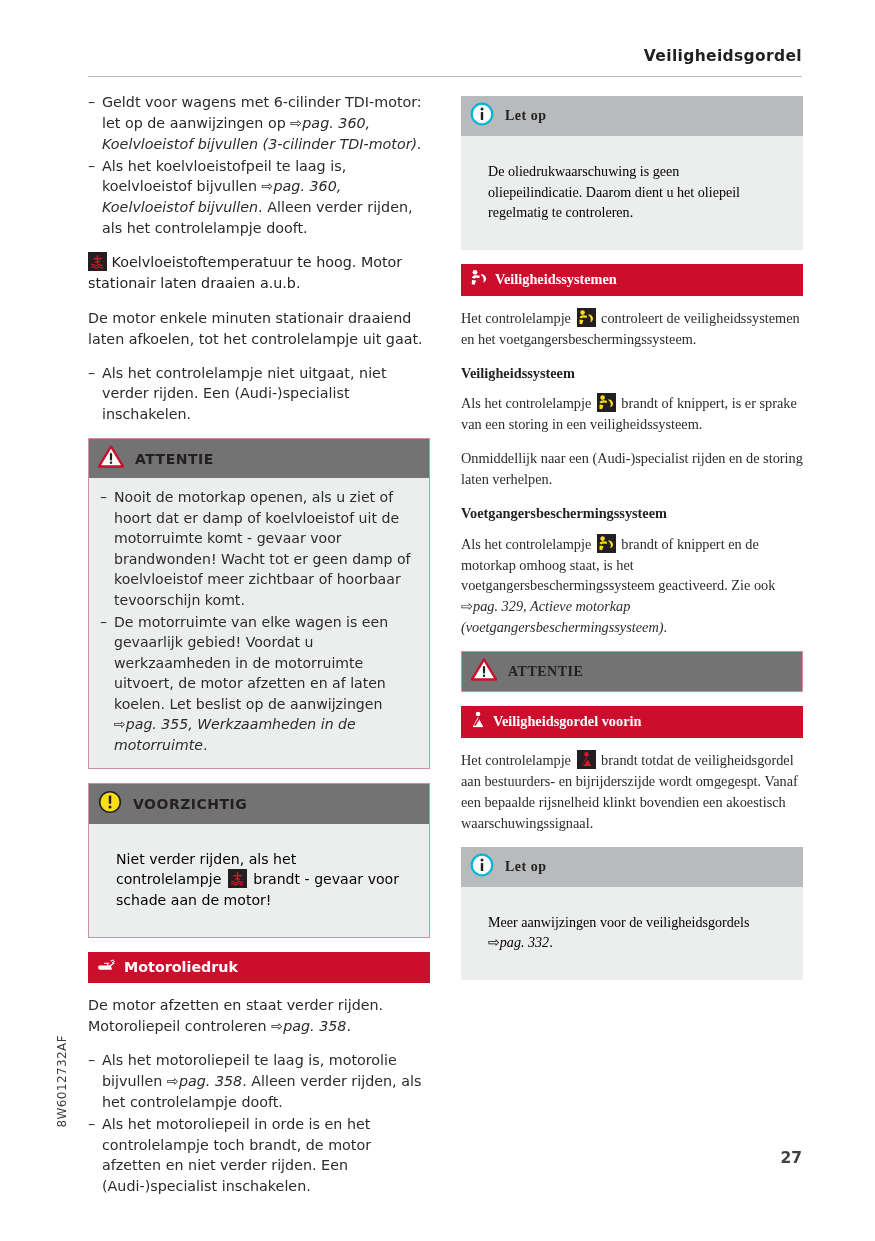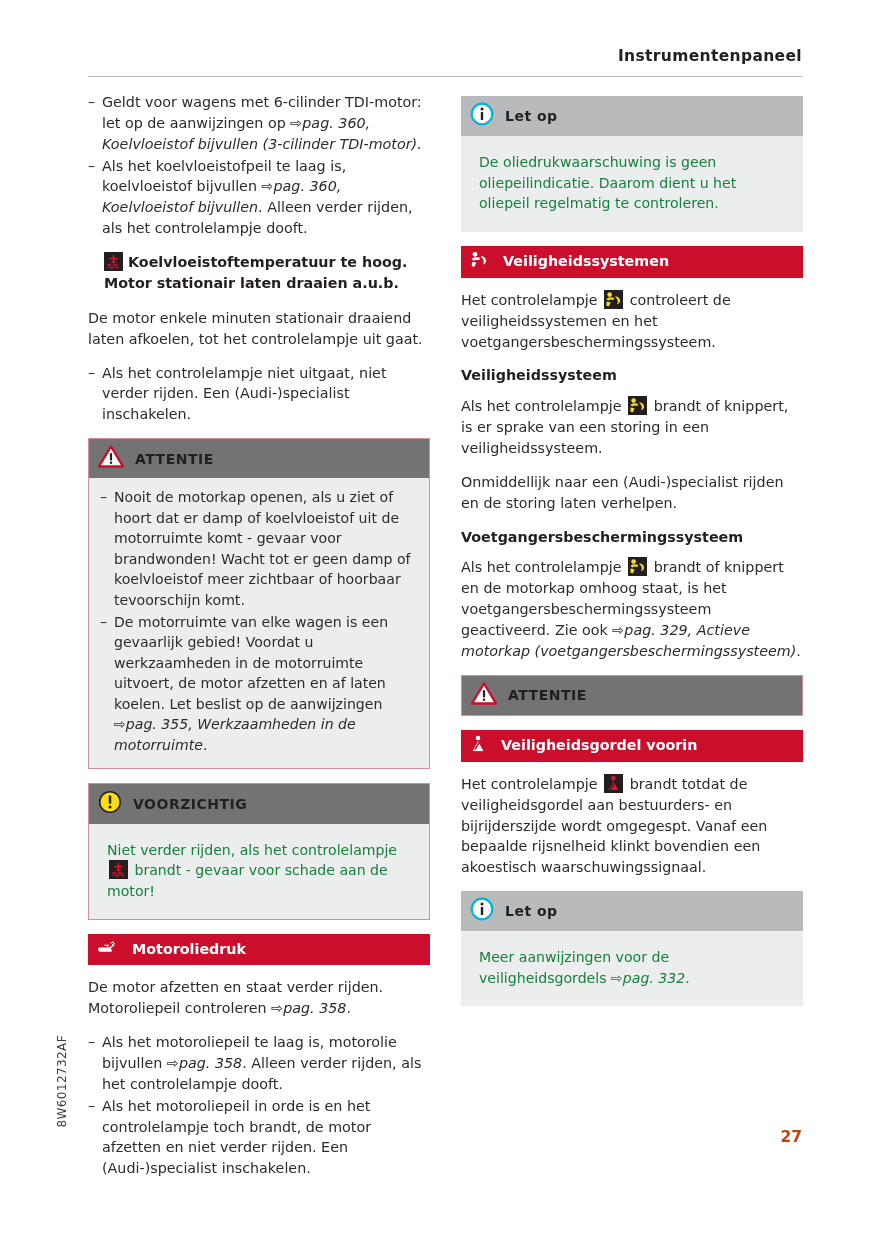--- a/index.html
+++ b/index.html
@@ -44,21 +44,21 @@
     background: #b9babb;
   }
 
   
   .col {
     position: absolute;
     width: 342px;
     top: 92px;
   }
   .col-left  { left: 88px; }
-  .col-right { left: 461px; }
+  .col-right { left: 461px; font-family: Liberation Serif, serif; }
 
   
   p.body {
     margin: 0 0 13px 0;
     font-size: 14.3px;
     line-height: 1.46;
     color: #2b2b2b;
   }
   p.body:last-child { margin-bottom: 0; }
 
@@ -87,38 +87,38 @@
 
   h3.subhead {
     margin: 0 0 10px 0;
     font-size: 14.3px;
     font-weight: bold;
     line-height: 1.46;
     color: #231f20;
   }
 
   h4.lamp-head {
-    margin: 4px 0 13px 16px;
+    margin: 4px 0 13px 0;
     font-size: 14.3px;
-    font-weight: bold;
+    font-weight: normal;
     line-height: 1.5;
     color: #231f20;
   }
 
   
   .section-bar {
     background: #cc0e2d;
     color: #ffffff;
     font-size: 14.3px;
     font-weight: bold;
     padding: 5px 10px 6px 9px;
     margin: 6px 0 12px 0;
     display: flex;
     align-items: center;
-    gap: 15px;
+    gap: 7px;
     line-height: 1.2;
   }
 
   
   .box {
     margin: 4px 0 14px 0;
     border: 1px solid #d58e9c;
     background: #eceded;
   }
   .box.note {
@@ -136,24 +136,24 @@
   .box-title-text {
     font-size: 14px;
     font-weight: bold;
     letter-spacing: 0.5px;
     color: #231f20;
   }
   .box-body {
     padding: 9px 12px 11px 11px;
   }
   .box-body p {
-    margin: 7px;
+    margin: 16px;
     font-size: 14.1px;
     line-height: 1.46;
-    color: #15803d;
+    color: #000000;
   }
   .box-body ul.dashlist { margin-bottom: 0; }
   .box-body ul.dashlist li { font-size: 14.1px; }
 
   
   .icon { display: inline-block; vertical-align: middle; flex: none; }
 
   .icon-inline {
     display: inline-block;
     vertical-align: -4px;
@@ -181,33 +181,33 @@
     color: #3b3b3b;
     writing-mode: vertical-rl;
     transform: rotate(180deg);
     transform-origin: center;
     white-space: nowrap;
   }
 
   .page-number {
     position: absolute;
     right: 73px;
-    bottom: 95px;
+    bottom: 74px;
     font-size: 15.5px;
     font-weight: bold;
-    color: #c2410c;
+    color: #404040;
   }
 </style>
 </head>
 <body>
 
 <div class="page">
 
   <div class="header">
-    <span class="header-title">Instrumentenpaneel</span>
+    <span class="header-title">Veiligheidsgordel</span>
   </div>
   <div class="header-rule"></div>
 
   <div class="col col-left">
 
     <ul class="dashlist">
       <li>
         <span class="dash">–</span><span>Geldt voor wagens met 6-cilinder TDI-motor: let op de aanwijzingen op </span><span class="arrow">⇨</span><span class="ref-long">pag. 360, Koelvloeistof bijvullen (3-cilinder TDI-motor).</span>
       </li>
       <li>

